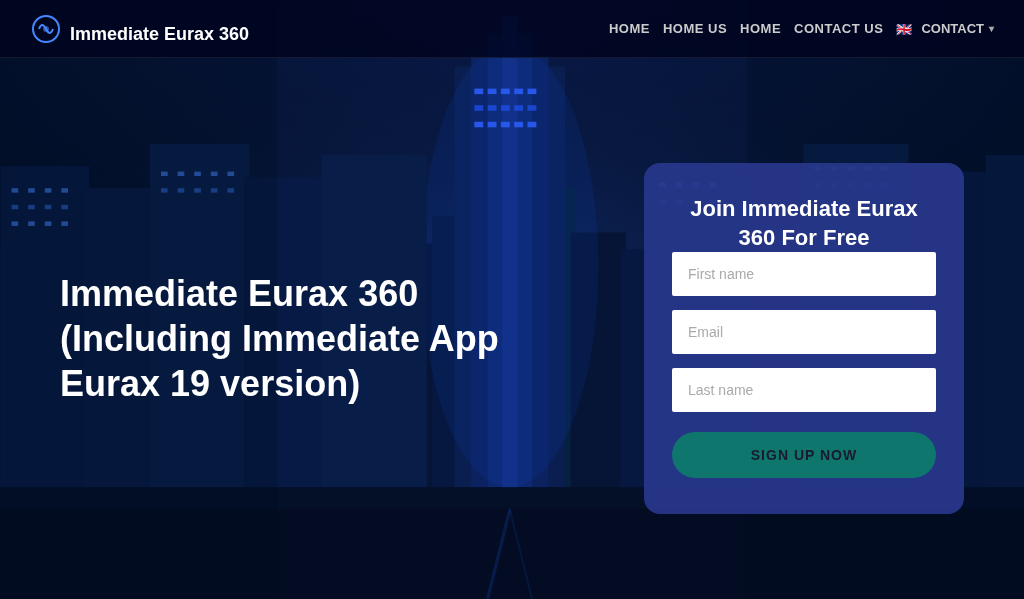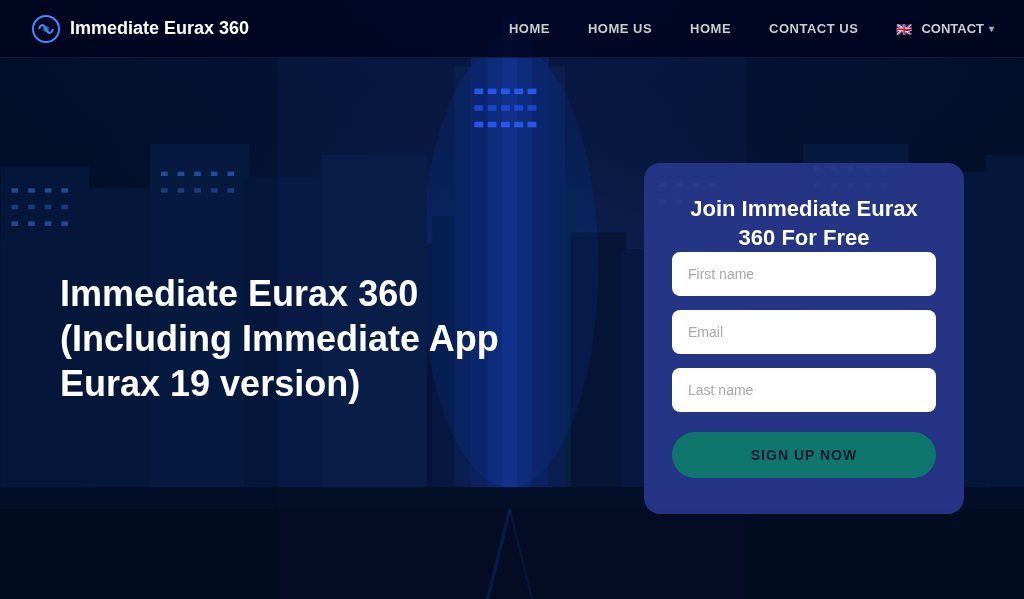--- a/index.html
+++ b/index.html
@@ -36,37 +36,37 @@
       align-items: center;
       justify-content: space-between;
       padding: 0 30px;
       height: 58px;
       background: rgba(0,5,30,0.85);
       border-bottom: 1px solid rgba(255,255,255,0.08);
     }
 
     .navbar-brand {
       display: flex;
-      align-items: center;
+      align-items: flex-end;
       gap: 8px;
       color: #fff;
       font-size: 18px;
       font-weight: 700;
       text-decoration: none;
     }
 
     .brand-icon {
       width: 32px;
       height: 32px;
     }
 
     .navbar-nav {
       display: flex;
       align-items: flex-end;
-      gap: 38px;
+      gap: 13px;
     }
 
     .nav-link {
       color: #ccc;
       font-size: 13px;
       font-weight: 600;
       text-decoration: none;
       letter-spacing: 0.5px;
       cursor: pointer;
     }
@@ -131,21 +131,21 @@
       line-height: 1.3;
     }
 
     .form-group {
       margin-bottom: 14px;
     }
 
     .form-input {
       width: 100%;
       padding: 14px 16px;
-      border-radius: 8px;
+      border-radius: 2px;
       border: none;
       font-size: 14px;
       color: #555;
       background: #fff;
       outline: none;
     }
 
     .form-input::placeholder {
       color: #aaa;
     }

